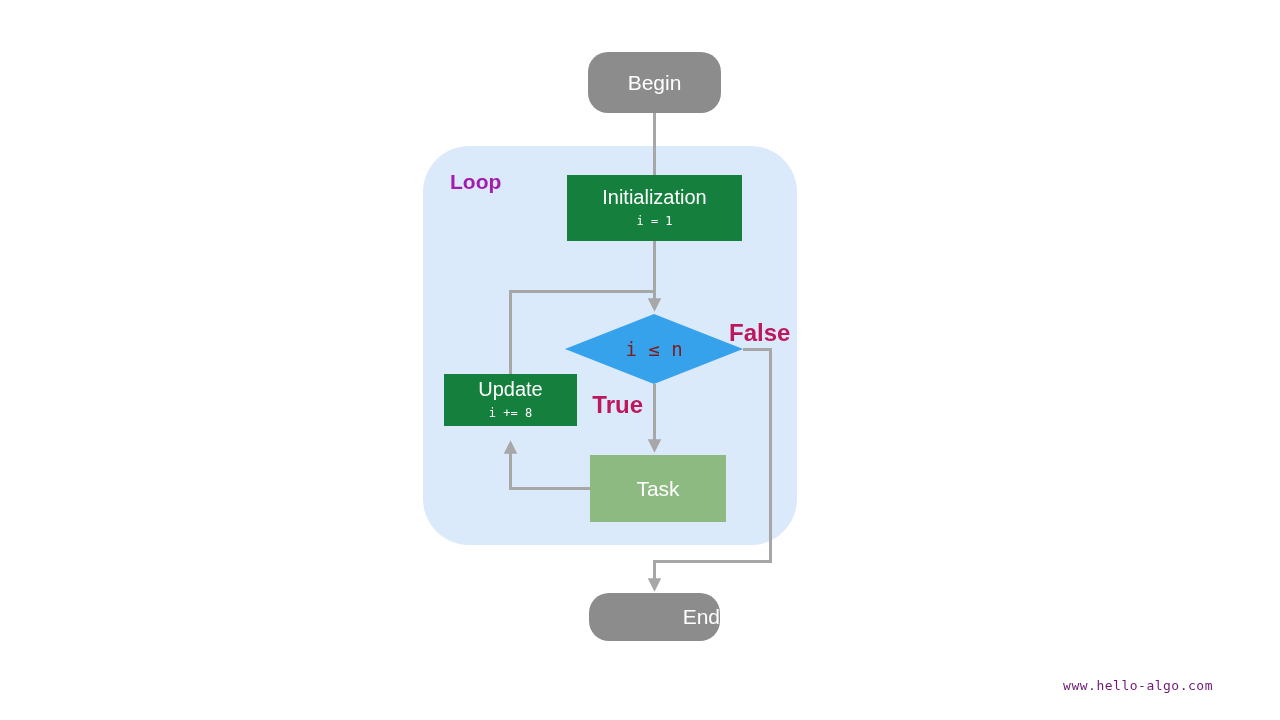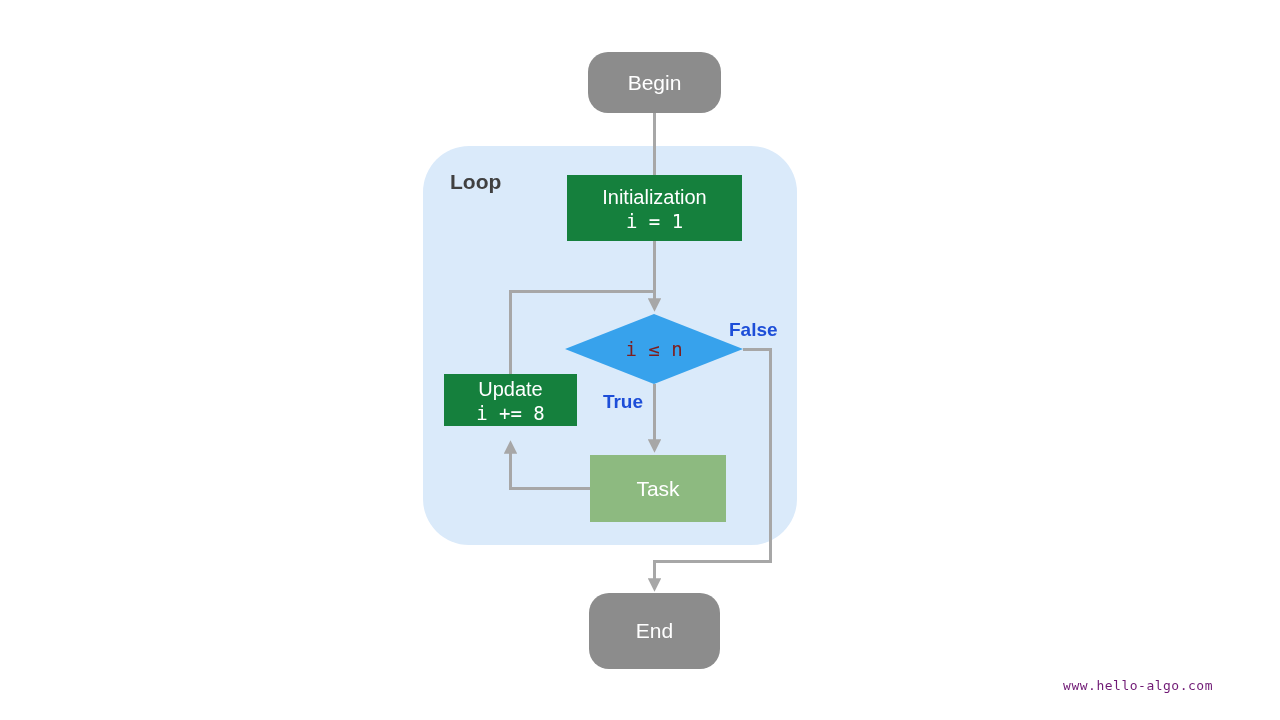--- a/index.html
+++ b/index.html
@@ -41,31 +41,31 @@
     color: #ffffff;
     text-align: center;
     box-sizing: border-box;
   }
   .terminal {
     background: #8c8c8c;
     border-radius: 20px;
     font-size: 21px;
   }
   #node-begin { left: 588px; top: 52px;  width: 133px; height: 61px; }
-  #node-end   { left: 589px; top: 593px; width: 131px; height: 76px; }
+  #node-end   { left: 589px; top: 593px; width: 131px; height: 48px; align-items: flex-end; }
   .process {
     background: #15803d;
   }
   .process .node-title {
     font-size: 20px;
     line-height: 26px;
   }
   .node-code {
     font-family: "DejaVu Sans Mono", monospace;
-    font-size: 19px;
+    font-size: 12px;
     line-height: 23px;
   }
   #node-init   { left: 567px; top: 175px; width: 175px; height: 66px; }
   #node-update { left: 444px; top: 374px; width: 133px; height: 52px; }
   #node-task {
     left: 590px; top: 455px; width: 136px; height: 67px;
     background: #8dba80;
     font-size: 21px;
   }
   #node-condition-label {
@@ -77,29 +77,29 @@
     align-items: center;
     justify-content: center;
     color: #7f1d1d;
     font-family: "DejaVu Sans Mono", monospace;
     font-size: 19px;
   }
   #loop-label {
     position: absolute;
     left: 450px; top: 170px;
     z-index: 3;
-    color: #404040;
+    color: #a21caf;
     font-size: 21px;
     font-weight: bold;
   }
   .edge-label {
     position: absolute;
     z-index: 3;
-    color: #1d4ed8;
-    font-size: 19px;
+    color: #be185d;
+    font-size: 24px;
     font-weight: bold;
   }
   #label-true  { left: 583px; top: 391px; width: 60px; text-align: right; }
   #label-false { left: 729px; top: 319px; width: 60px; text-align: left; }
   #watermark {
     position: absolute;
     right: 67px; top: 678px;
     z-index: 3;
     color: #701a75;
     font-family: "DejaVu Sans Mono", monospace;

